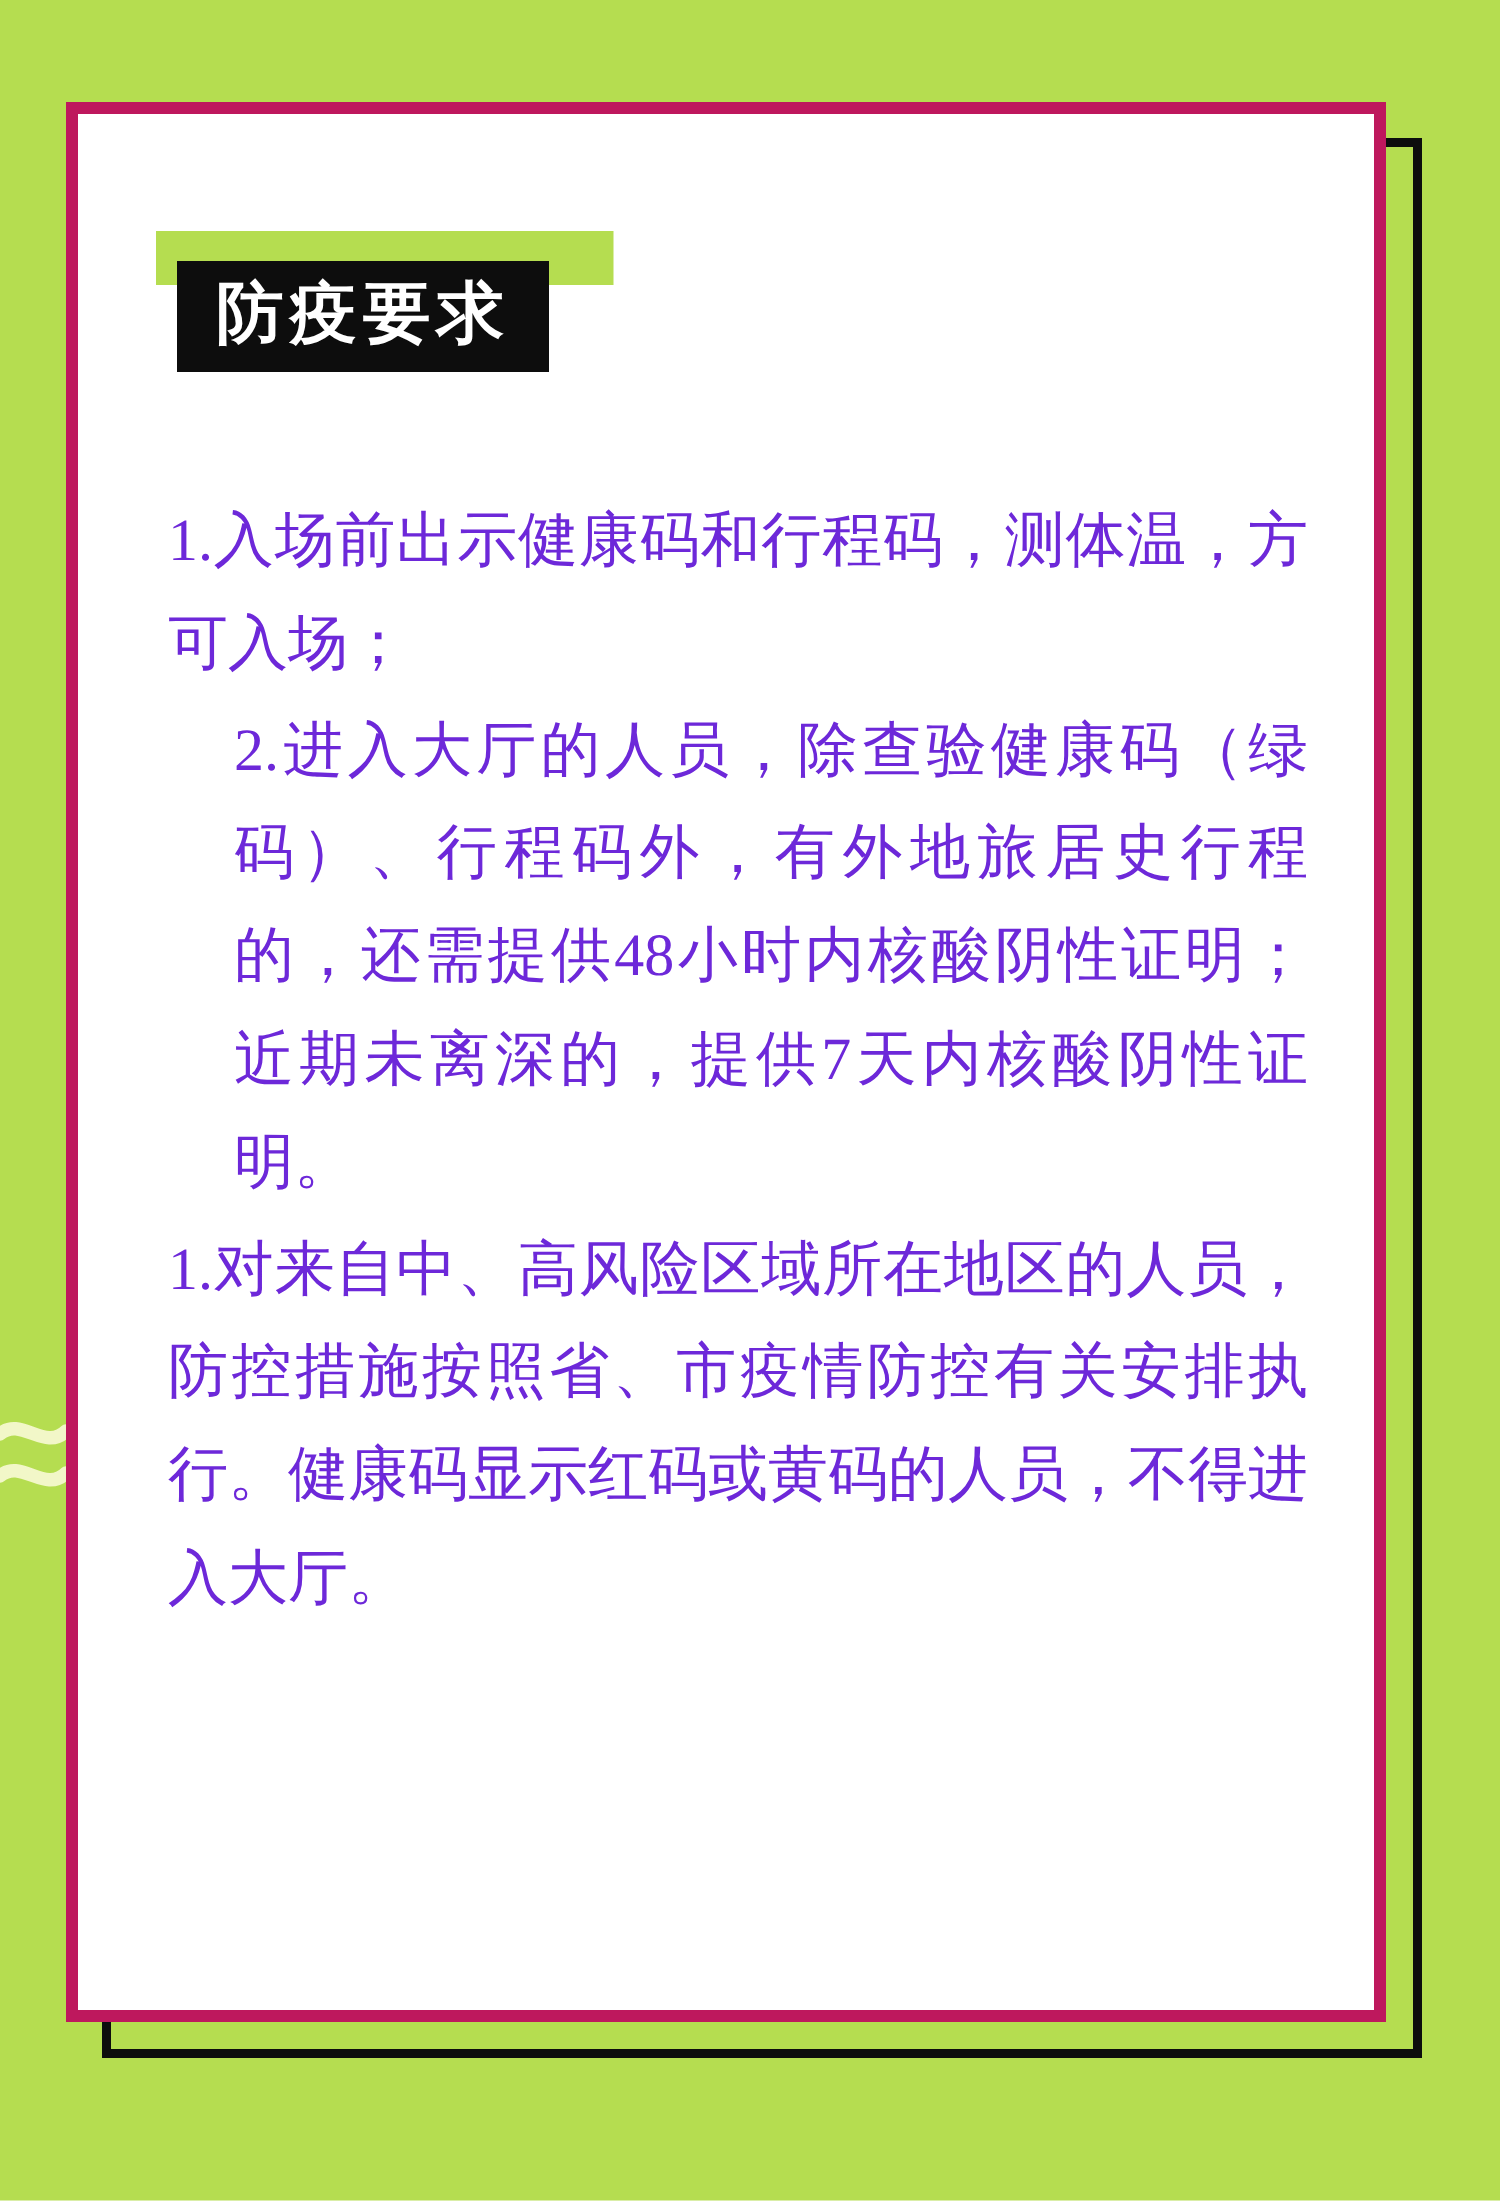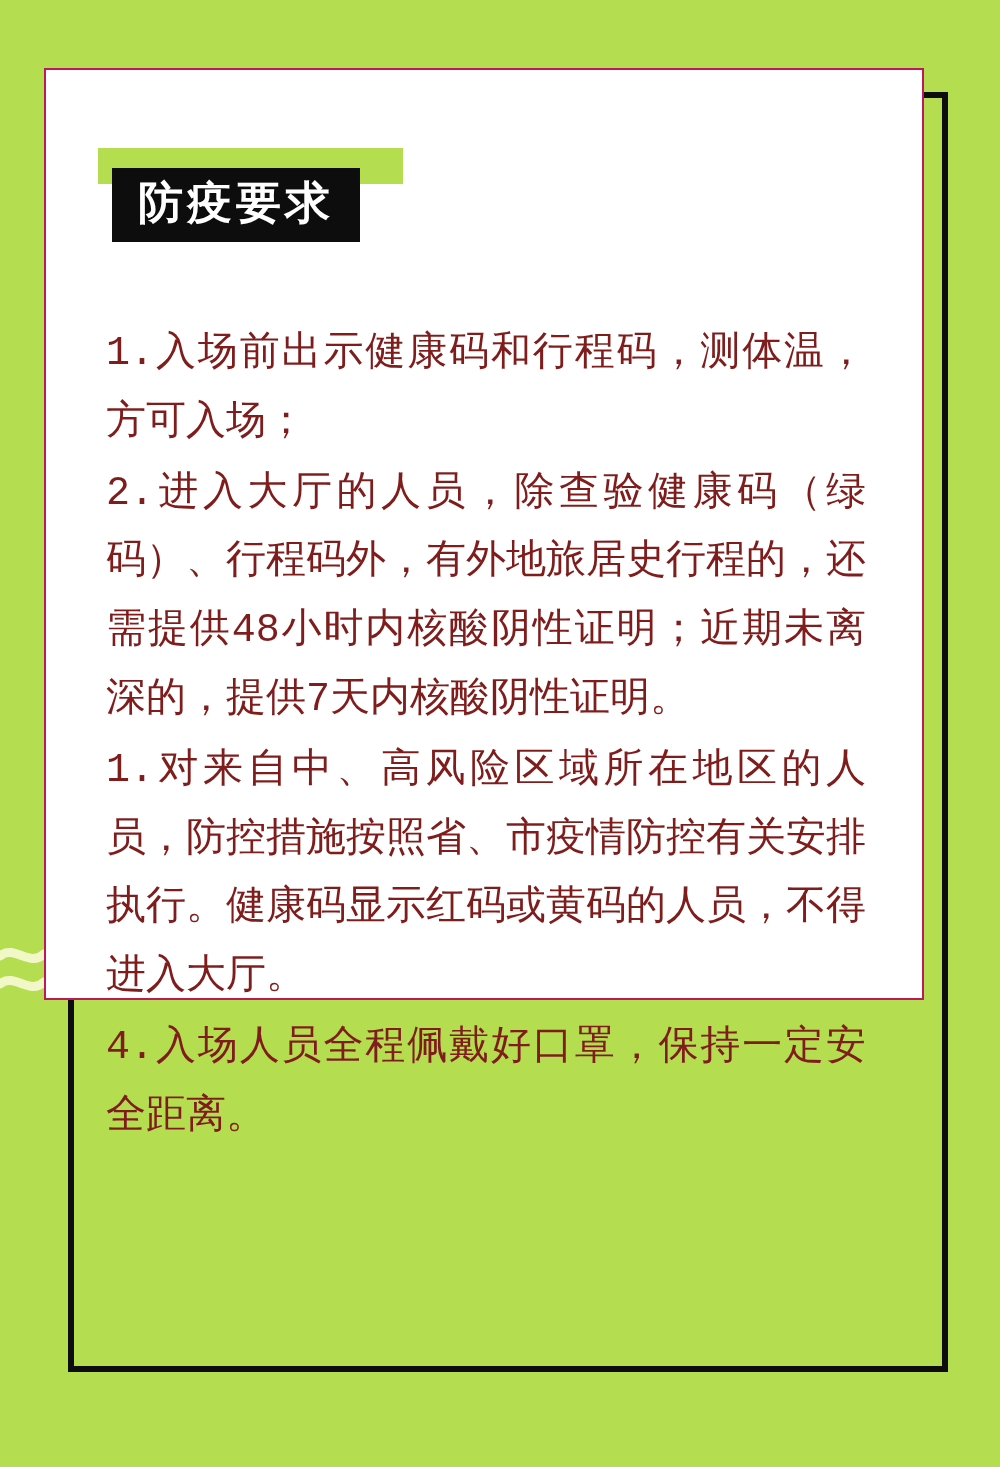--- a/index.html
+++ b/index.html
@@ -35,23 +35,23 @@
     box-sizing: border-box;
     background: transparent;
   }
 
   
   .card {
     position: absolute;
     left: 44px;
     top: 68px;
     width: 880px;
-    height: 932px;
+    height: 1280px;
     background: #ffffff;
-    border: 2px solid #be185d;
+    border: 8px solid #be185d;
     box-sizing: border-box;
   }
 
   
   .title-wrap {
     position: absolute;
     left: 52px;
     top: 78px;
     width: 360px;
     height: 110px;
@@ -81,33 +81,34 @@
     line-height: 1.1;
     white-space: nowrap;
   }
 
   
   .body-text {
     position: absolute;
     left: 60px;
     top: 250px;
     width: 760px;
-    color: #7f1d1d;
-    font-family: Liberation Mono, monospace;
+    color: #6d28d9;
+    font-family: Liberation Serif, serif;
     font-size: 40px;
     line-height: 1.72;
     text-align: justify;
     text-justify: inter-ideograph;
   }
   .para {
     margin: 0 0 2px 0;
     text-align: justify;
   }
   .para.spread {
     text-align: justify;
+    margin-left: 44px;
   }
 </style>
 </head>
 <body>
 
 <svg class="squiggle" viewBox="0 0 46 80" preserveAspectRatio="none">
   <path d="M0 16 C 14 4, 30 28, 44 14" stroke="#f2f7c8" stroke-width="9" fill="none" stroke-linecap="round"></path>
   <path d="M0 44 C 14 32, 30 56, 44 42" stroke="#f2f7c8" stroke-width="9" fill="none" stroke-linecap="round"></path>
 </svg>
 
@@ -119,16 +120,15 @@
     <div class="title-accent"></div>
     <div class="title-box">
       <div class="title-text">防疫要求</div>
     </div>
   </div>
 
   <div class="body-text">
     <p class="para">1.入场前出示健康码和行程码，测体温，方可入场；</p>
     <p class="para spread">2.进入大厅的人员，除查验健康码（绿码）、行程码外，有外地旅居史行程的，还需提供48小时内核酸阴性证明；近期未离深的，提供7天内核酸阴性证明。</p>
     <p class="para">1.对来自中、高风险区域所在地区的人员，防控措施按照省、市疫情防控有关安排执行。健康码显示红码或黄码的人员，不得进入大厅。</p>
-    <p class="para">4.入场人员全程佩戴好口罩，保持一定安全距离。</p>
   </div>
 
 </div>
 
 </body></html>

